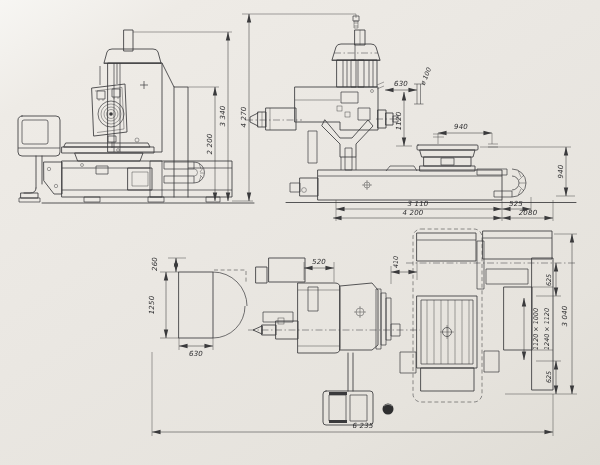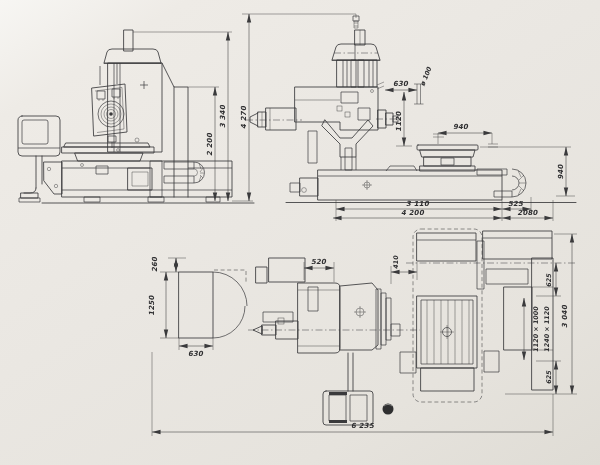--- a/index.html
+++ b/index.html
@@ -1,21 +1,20 @@
 <!DOCTYPE html>
 <html style="--paper: #ebe9e4; --ink: #3a3a3c;"><head>
 <meta charset="utf-8">
 <style>
   :root { --paper:#ebe9e4; --ink:#3a3a3c; }
   html,body{margin:0;padding:0;}
   body{width:600px;height:465px;overflow:hidden;background:#d8d6d1;}
   .paper{
     width:600px;height:465px;position:relative;
     background:linear-gradient(148deg,#f7f6f3 0%,#eeebe6 14%,#eae7e2 45%,#e6e3dd 78%,#dfdcd5 100%);
-    font-weight:bold;
   }
   svg{position:absolute;left:0;top:0;}
   .o{stroke:var(--ink);stroke-width:.85;fill:none;stroke-linejoin:round;stroke-linecap:round;}
   .f{stroke:var(--ink);stroke-width:.7;fill:none;stroke-linejoin:round;}
   .d{stroke:var(--ink);stroke-width:.55;fill:none;}
   .x{stroke:var(--ink);stroke-width:.45;fill:none;}
   .cl{stroke:var(--ink);stroke-width:.5;fill:none;stroke-dasharray:7 2.5 1.5 2.5;}
   .dsh{stroke:var(--ink);stroke-width:.55;fill:none;stroke-dasharray:4 2.6;}
   .t{font-family:"DejaVu Sans",sans-serif;font-style:italic;font-size:7px;fill:#2e2e30;letter-spacing:.2px;}
   .ts{font-family:"DejaVu Sans",sans-serif;font-style:italic;font-size:6.4px;fill:#2e2e30;}

